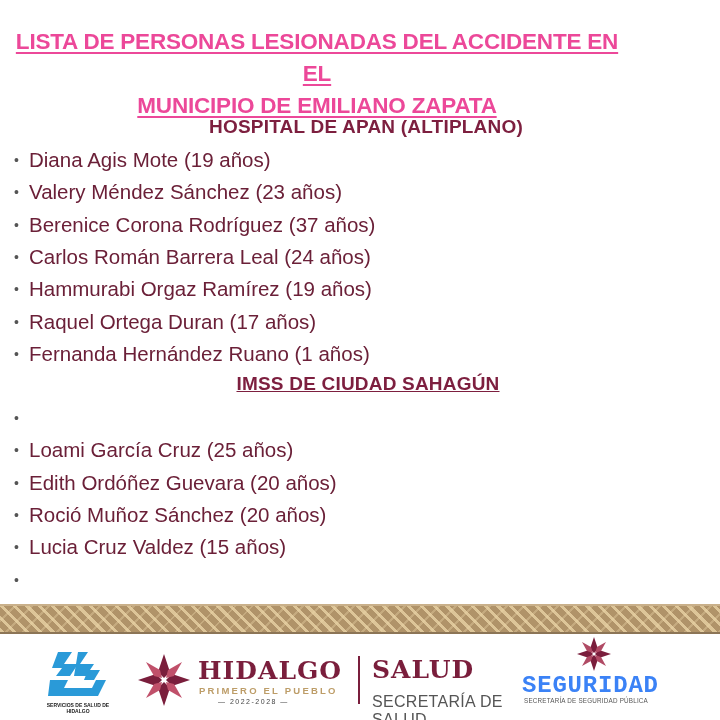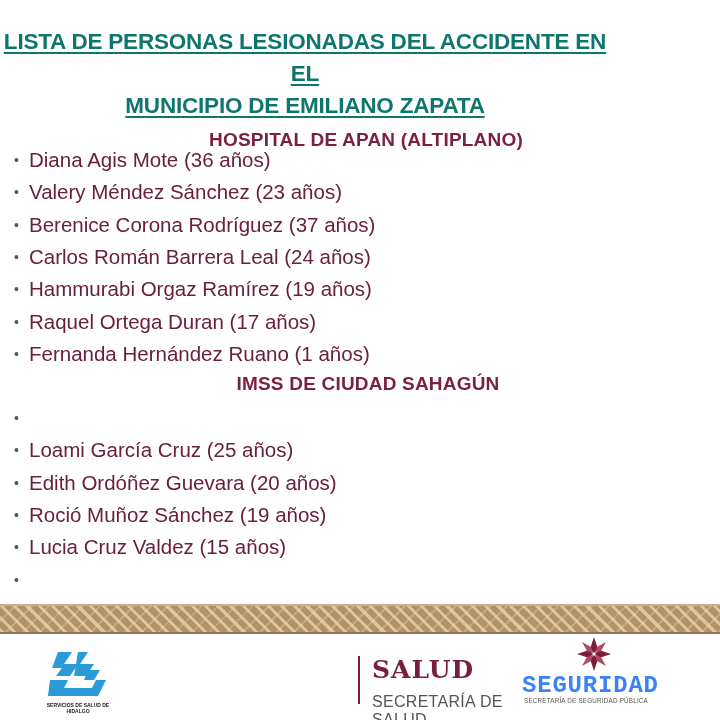--- a/index.html
+++ b/index.html
@@ -1,33 +1,33 @@
 <!DOCTYPE html>
 <html><head>
   <meta charset="utf-8">
   <style>
     * { margin: 0; padding: 0; box-sizing: border-box; }
     html, body { width: 720px; height: 720px; background: #ffffff; overflow: hidden; }
     body { position: relative; font-family: "Liberation Sans", sans-serif; }
 
     .title {
-      position: absolute; left: 0; top: 26px; width: 610px;
+      position: absolute; left: 12px; top: 26px; width: 610px;
       text-align: center; font-family: "Liberation Sans", sans-serif;
       font-weight: bold; font-size: 22.5px; line-height: 32px;
-      color: #0f766e; letter-spacing: -0.2px;
+      color: #ec4899; letter-spacing: -0.2px;
     }
     .title span { text-decoration: underline; text-underline-offset: 3px; text-decoration-thickness: 2px; display: block; }
 
     .section-heading {
       position: absolute; left: 0; width: 720px; text-align: center;
       font-weight: bold; font-size: 19px; color: #7d1f3f;
       letter-spacing: 0.2px;
     }
-    .h1 { top: 129px; padding-left: 12px; }
-    .h2 { top: 373px; padding-left: 16px; }
+    .h1 { top: 116px; padding-left: 12px; }
+    .h2 { top: 373px; padding-left: 16px; text-decoration: underline; }
 
     .list { position: absolute; left: 14px; list-style: none; }
     .list1 { top: 144px; }
     .list2 { top: 402px; }
     .list li {
       height: 32.3px; line-height: 28px;
       font-size: 20.5px; color: #6b2038; white-space: nowrap;
       display: flex; align-items: center;
     }
     .bullet { color: #555; font-size: 14px; width: 15px; display: inline-block; }
@@ -68,21 +68,21 @@
 
 <div class="title">
   <span>LISTA DE PERSONAS LESIONADAS DEL ACCIDENTE EN EL</span>
   <span>MUNICIPIO DE EMILIANO ZAPATA</span>
 </div>
 
 <div class="section-heading h1">HOSPITAL DE APAN (ALTIPLANO)</div>
 <ul class="list list1">
   <li>
       <span class="bullet">•</span>
-      <span>Diana Agis Mote (36 años)</span>
+      <span>Diana Agis Mote (19 años)</span>
     </li>
   <li>
       <span class="bullet">•</span>
       <span>Valery Méndez Sánchez (23 años)</span>
     </li>
   <li>
       <span class="bullet">•</span>
       <span>Berenice Corona Rodríguez (37 años)</span>
     </li>
   <li>
@@ -111,21 +111,21 @@
   <li>
       <span class="bullet">•</span>
       <span>Loami García Cruz (25 años)</span>
     </li>
   <li>
       <span class="bullet">•</span>
       <span>Edith Ordóñez Guevara (20 años)</span>
     </li>
   <li>
       <span class="bullet">•</span>
-      <span>Roció Muñoz Sánchez (19 años)</span>
+      <span>Roció Muñoz Sánchez (20 años)</span>
     </li>
   <li>
       <span class="bullet">•</span>
       <span>Lucia Cruz Valdez (15 años)</span>
     </li>
   <li>
       <span class="bullet">•</span>
     </li>
 </ul>
 
@@ -135,20 +135,39 @@
   <div class="logo-ssh">
     <svg width="60" height="50" viewBox="0 0 60 50">
       <path d="M10 2 L24 2 L16 14 L30 14 L22 26 L8 26 L14 18 L4 18 Z" fill="#2a9ad8"></path>
       <path d="M30 2 L40 2 L32 14 L46 14 L38 26 L26 26 Z" fill="#2a9ad8"></path>
       <path d="M2 30 L20 30 L16 38 L44 38 L48 30 L58 30 L50 46 L0 46 Z" fill="#2a9ad8"></path>
       <path d="M40 20 L52 20 L46 30 L36 30 Z" fill="#2a9ad8"></path>
     </svg>
     <div class="ssh-caption">SERVICIOS DE SALUD DE HIDALGO</div>
   </div>
 
+  <div class="logo-hidalgo">
+    <svg width="56" height="56" viewBox="-28 -28 56 56">
+      <g fill="#7a1e3c">
+        <path d="M0 -26 L6 -8 L0 -2 L-6 -8 Z"></path>
+        <path d="M0 26 L6 8 L0 2 L-6 8 Z"></path>
+        <path d="M-26 0 L-8 6 L-2 0 L-8 -6 Z"></path>
+        <path d="M26 0 L8 6 L2 0 L8 -6 Z"></path>
+      </g>
+      <g fill="#c0506a">
+        <path d="M-18 -18 L-4 -10 L-2 -2 L-10 -4 Z"></path>
+        <path d="M18 -18 L4 -10 L2 -2 L10 -4 Z"></path>
+        <path d="M-18 18 L-4 10 L-2 2 L-10 4 Z"></path>
+        <path d="M18 18 L4 10 L2 2 L10 4 Z"></path>
+      </g>
+    </svg>
+    <div class="hidalgo-word">HIDALGO</div>
+    <div class="hidalgo-sub">PRIMERO EL PUEBLO</div>
+    <div class="hidalgo-years">— 2022-2028 —</div>
+  </div>
 
   <div class="divider"></div>
 
   <div class="logo-salud">
     <div class="salud-word">SALUD</div>
     <div class="salud-sub">SECRETARÍA DE SALUD</div>
   </div>
 
   <div class="logo-seguridad">
     <svg width="36" height="36" viewBox="-18 -18 36 36">

